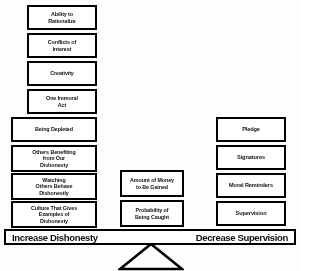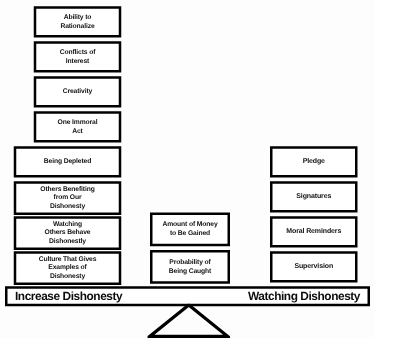--- a/index.html
+++ b/index.html
@@ -157,20 +157,20 @@
       <span class="box-label">Moral Reminders</span>
     </div>
 
     <div class="box" style="left:216px; top:201px; width:70px; height:25px;">
       <span class="box-label">Supervision</span>
     </div>
   </div>
 
   <div id="beam">
     <span class="beam-label" id="beam-label-left">Increase Dishonesty</span>
-    <span class="beam-label" id="beam-label-right">Watching Dishonesty</span>
+    <span class="beam-label" id="beam-label-right">Decrease Supervision</span>
   </div>
 
   <svg id="fulcrum" viewBox="0 0 66 28">
     <polygon points="33,1 64,26 2,26" fill="none" stroke="#000000" stroke-width="2.6" stroke-linejoin="miter"></polygon>
   </svg>
 
 </div>
 
 </body></html>

